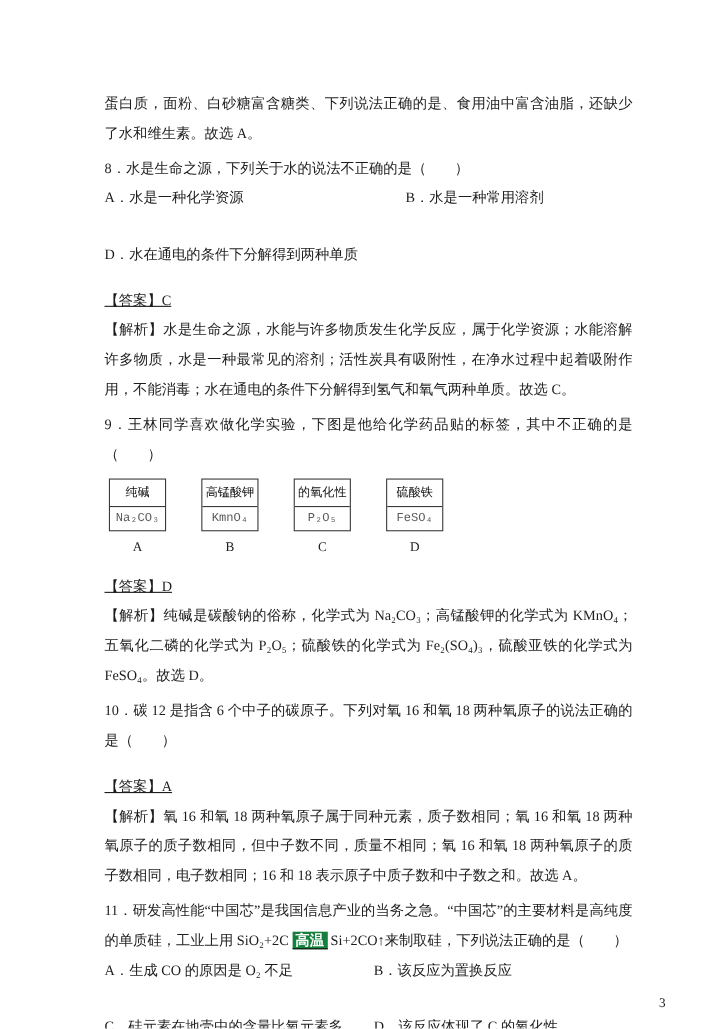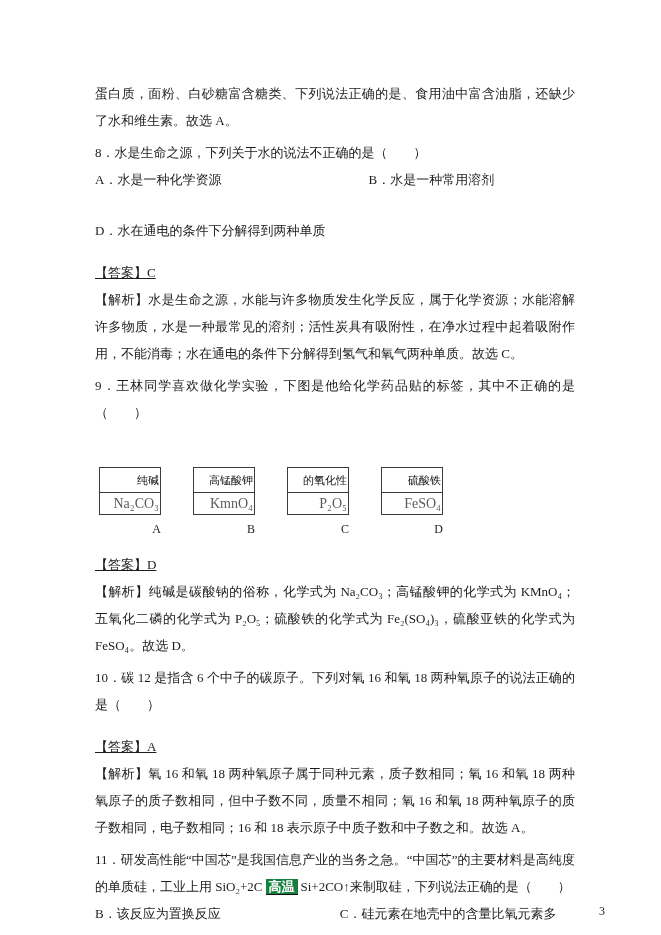--- a/index.html
+++ b/index.html
@@ -23,33 +23,33 @@
   .opt-grid.q8 { grid-template-columns:52% 48%; }
   .opt-grid.q11 { grid-template-columns:46% 54%; }
   .opt-grid span { display:block; }
   .opt-line { white-space:pre-wrap; }
 
   
   .labels-row {
     display:flex; gap:32px;
     margin:9px 0 3px 4px;
   }
-  .label-col { width:62px; text-align:right;margin-top:32px; }
+  .label-col { width:52px; text-align:center; }
   .label-box { border:1px solid #3a3a3a; background:#fff; }
   .label-name {
     border-bottom:1px solid #3a3a3a;
     padding:5px 1px 4px 1px;
     font-size:11px; line-height:15px;
     color:#111;
   }
   .label-formula {
     padding:4px 1px 3px 1px;
-    font-size:14px; line-height:14px;
+    font-size:11px; line-height:14px;
     color:#5a5a5a;
-    font-family:Liberation Serif, serif;
+    font-family:Liberation Mono, monospace;
   }
   .label-letter {
     margin-top:7px;
     font-size:12px; line-height:14px; color:#1c1c1c;
   }
 
   
   .cond {
     background:#15803d; color:#ffffff;
     font-weight:bold;
@@ -115,20 +115,21 @@
 
   <p class="ans-line">【答案】D</p>
   <p class="analysis">【解析】纯碱是碳酸钠的俗称，化学式为 Na₂CO₃；高锰酸钾的化学式为 KMnO₄；五氧化二磷的化学式为 P₂O₅；硫酸铁的化学式为 Fe₂(SO₄)₃，硫酸亚铁的化学式为 FeSO₄。故选 D。</p>
 
   <p class="q-stem">10．碳 12 是指含 6 个中子的碳原子。下列对氧 16 和氧 18 两种氧原子的说法正确的是（　　）</p>
   <p class="ans-line">【答案】A</p>
   <p class="analysis">【解析】氧 16 和氧 18 两种氧原子属于同种元素，质子数相同；氧 16 和氧 18 两种氧原子的质子数相同，但中子数不同，质量不相同；氧 16 和氧 18 两种氧原子的质子数相同，电子数相同；16 和 18 表示原子中质子数和中子数之和。故选 A。</p>
 
   <p class="q-stem"><span>11．研发高性能“中国芯”是我国信息产业的当务之急。“中国芯”的主要材料是高纯度的单质硅，工业上用 SiO₂+2C</span><span class="cond">高温</span><span>Si+2CO↑来制取硅，下列说法正确的是（　　）</span></p>
   <div class="opt-grid q11">
+    <span>A．生成 CO 的原因是 O₂ 不足</span>
     <span>B．该反应为置换反应</span>
     <span>C．硅元素在地壳中的含量比氧元素多</span>
     <span>D．该反应体现了 C 的氧化性</span>
   </div>
 
 </div>
 
 <div class="page-number">3</div>
 
 </body></html>

